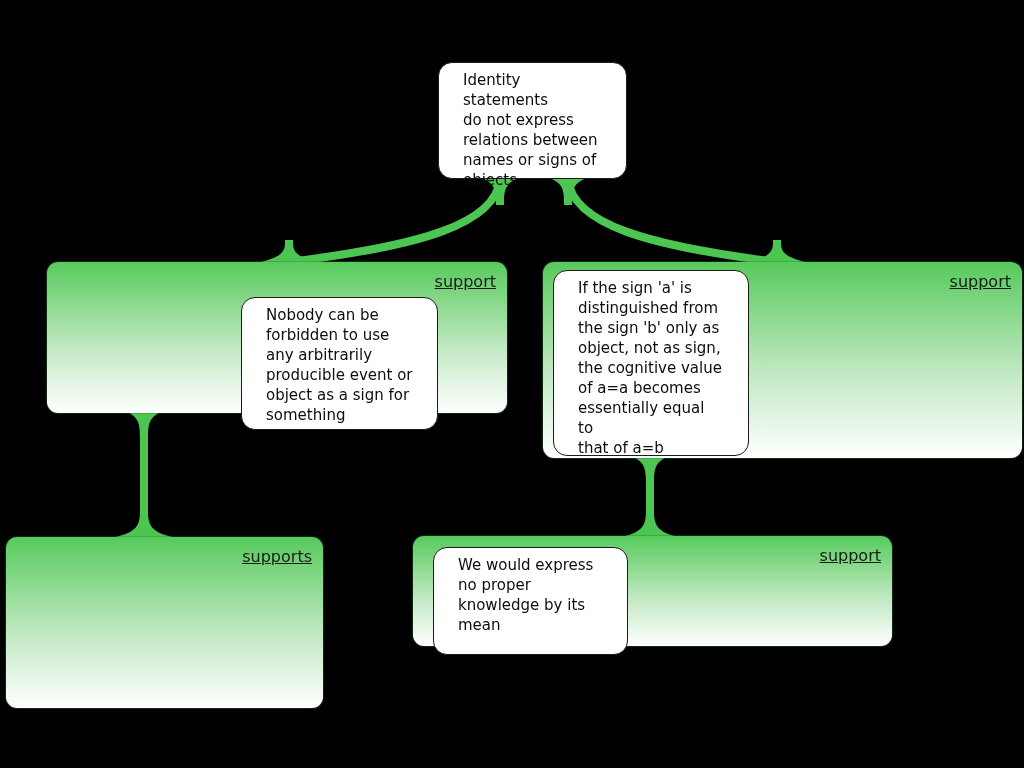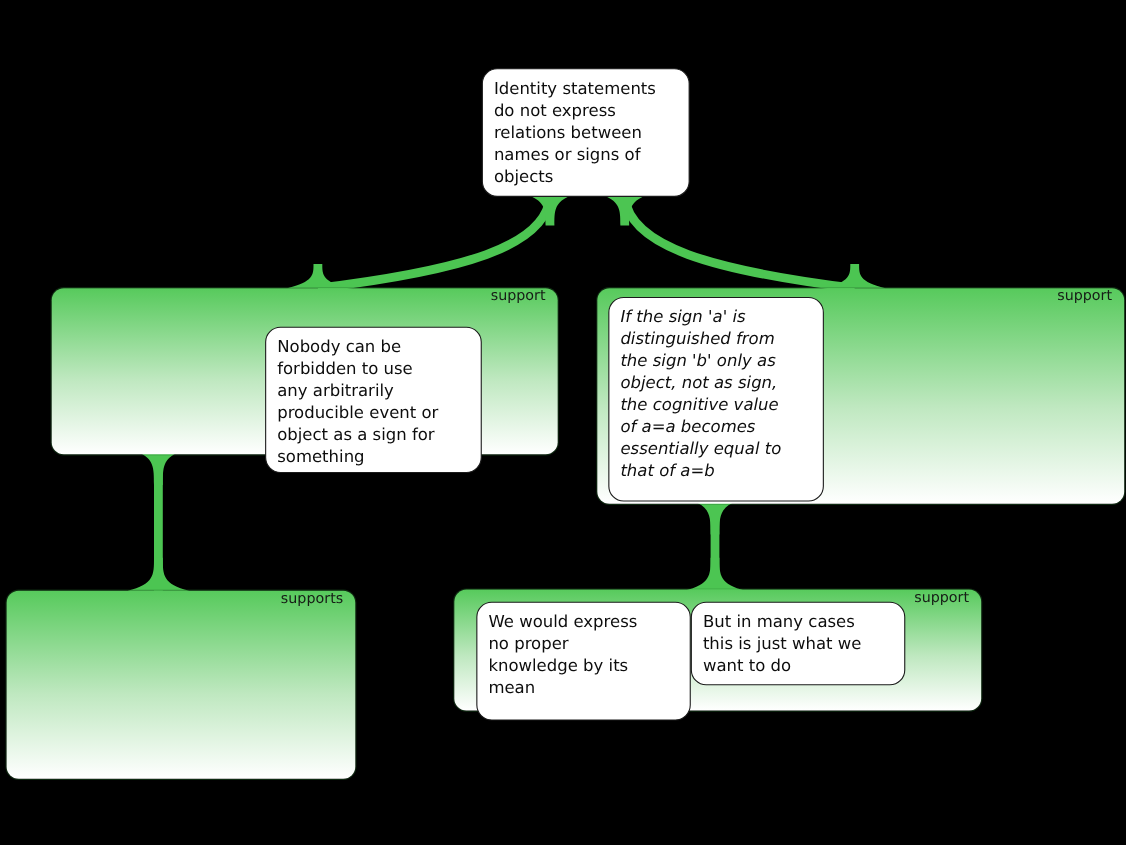--- a/index.html
+++ b/index.html
@@ -31,49 +31,50 @@
   }
   .group {
     position: absolute;
     z-index: 1;
     border-radius: 11px;
     background: linear-gradient(to bottom, var(--green-top, #57ca5c) 0%, #bfe8c0 55%, #ffffff 100%);
     box-shadow: 0 0 0 1px rgba(40,120,50,0.35);
   }
   .group-label {
     position: absolute;
-    top: 0;
+    top: 10px;
     right: 11px;
-    font-size: 13px;
+    font-size: 16px;
     color: #161d16;
+    text-decoration: underline;
   }
   .node {
     position: absolute;
     z-index: 2;
     background: #ffffff;
     border: 1.5px solid #1b1b1b;
     border-radius: 14px;
     box-sizing: border-box;
   }
   .node-text {
-    padding: 7px 10px;
+    padding: 7px 24px;
     font-size: 15px;
     line-height: 20px;
     color: #0d0d0d;
     white-space: pre-line;
   }
   
   #box-root { left: 438px; top: 62px; width: 189px; height: 117px; }
   
   #g1 { left: 47px;  top: 262px; width: 460px; height: 151px; }
   #box-a { left: 10px;  top: 8px;  width: 176px; height: 141px; }
   #box-b { left: 194px; top: 8px;  width: 197px; height: 133px; margin-top: 27px; }
   
   #g2 { left: 543px; top: 262px; width: 479px; height: 196px; }
-  #box-c { left: 10px;  top: 8px;  width: 196px; height: 186px; font-style: italic; }
+  #box-c { left: 10px;  top: 8px;  width: 196px; height: 186px; }
   #box-d { left: 218px; top: 8px;  width: 194px; height: 186px; }
   
   #g3 { left: 6px;   top: 537px; width: 317px; height: 171px; }
   #box-e { left: 11px;  top: 10px; width: 192px; height: 156px; }
   
   #g4 { left: 413px; top: 536px; width: 479px; height: 110px; }
   #box-f { left: 20px;  top: 11px; width: 195px; height: 108px; }
   #box-g { left: 215px; top: 11px; width: 195px; height: 76px; }
 </style>
 </head>
@@ -139,20 +140,15 @@
   </div>
 
   <div class="group" id="g4">
     <span class="group-label">support</span>
     <div class="node" id="box-f">
       <div class="node-text">We would express
 no proper
 knowledge by its
 mean</div>
     </div>
-    <div class="node" id="box-g">
-      <div class="node-text">But in many cases
-this is just what we
-want to do</div>
-    </div>
   </div>
 
 </div>
 
 </body></html>

